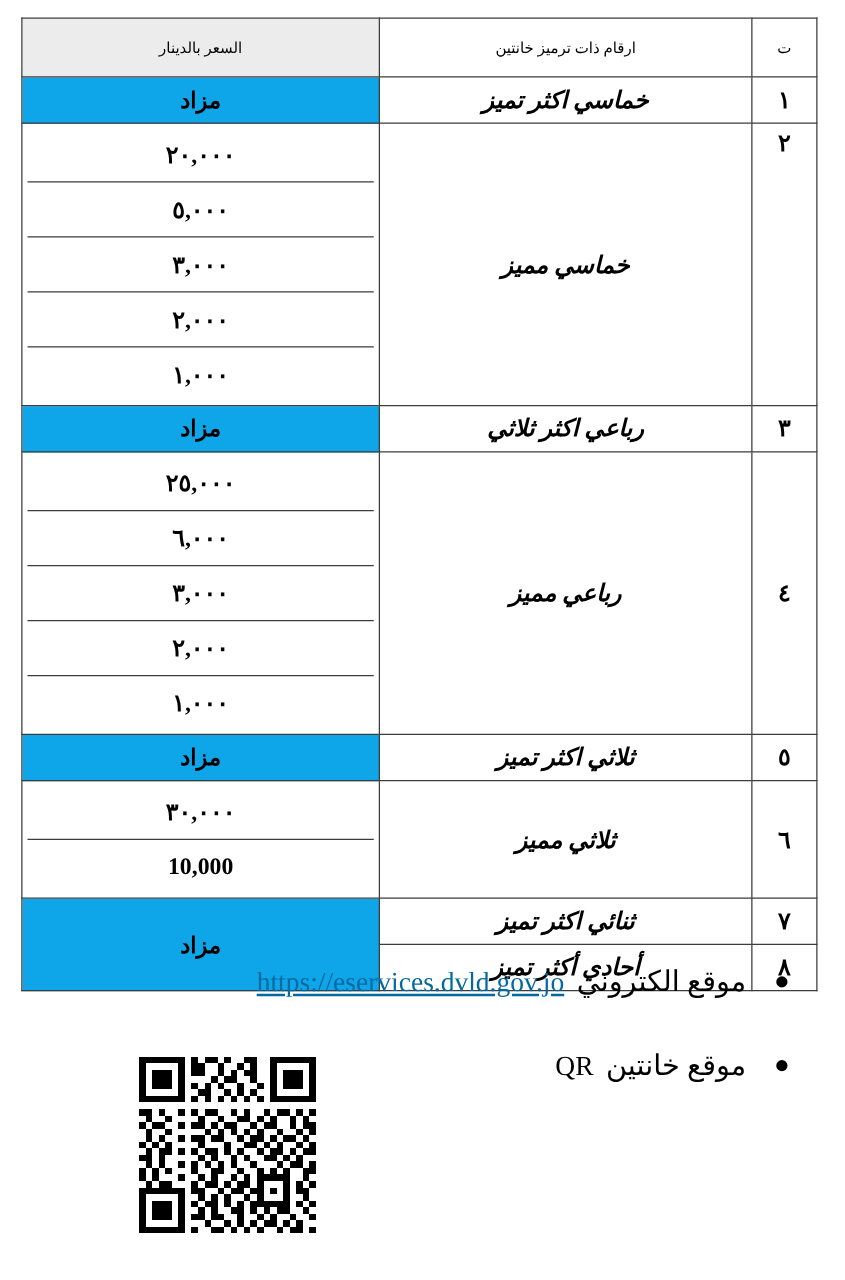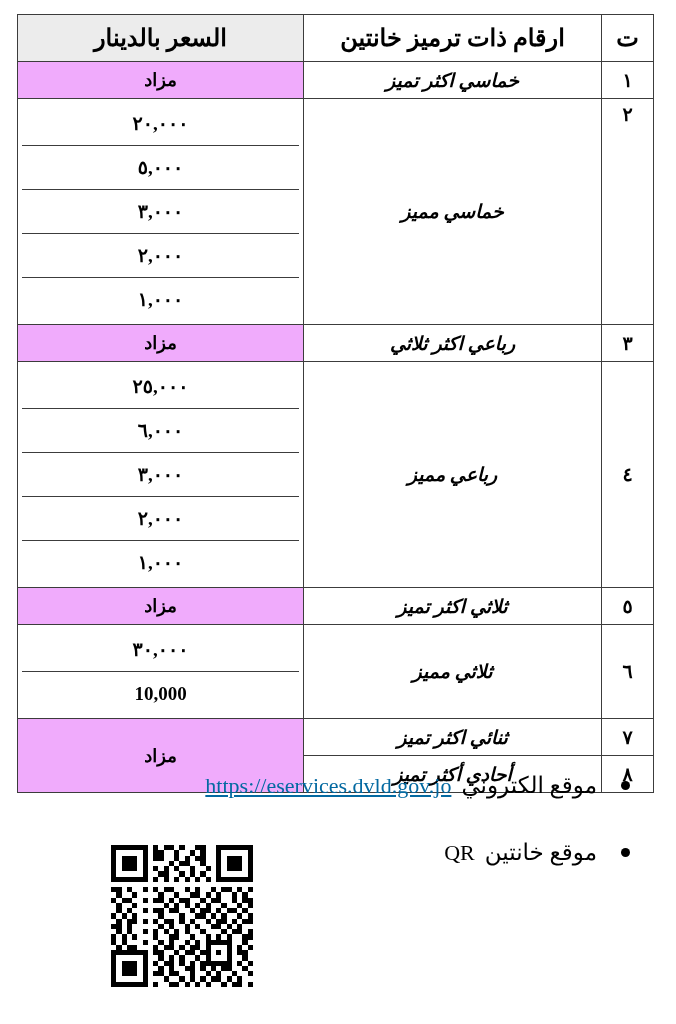--- a/index.html
+++ b/index.html
@@ -40,22 +40,22 @@
     text-align: center;
     vertical-align: middle;
     font-family: "Liberation Serif", serif;
     padding: 3px 4px;
   }
   col.c-idx  { width: 52px; }
   col.c-desc { width: 298px; }
   col.c-price{ width: 286px; }
 
   thead th {
-    font-size: 24px;
-    font-weight: bold;
+    font-size: 12px;
+    font-weight: normal;
     height: 40px;
     background: #ffffff;
   }
   thead th.hdr-price {
     background: #ececec;
   }
 
   td.idx {
     font-size: 19px;
     font-weight: bold;
@@ -64,21 +64,21 @@
     font-size: 19px;
     font-weight: bold;
     font-style: italic;
   }
   td.price {
     font-size: 19px;
     font-weight: bold;
     letter-spacing: 0.5px;
   }
   td.auction {
-    background: #f0abfc;
+    background: #0ea5e9;
     font-size: 18px;
     font-weight: bold;
   }
   tr.row-h { height: 37px; }
 
   
   table.sub {
     border-collapse: collapse;
     width: 100%;
     table-layout: fixed;

